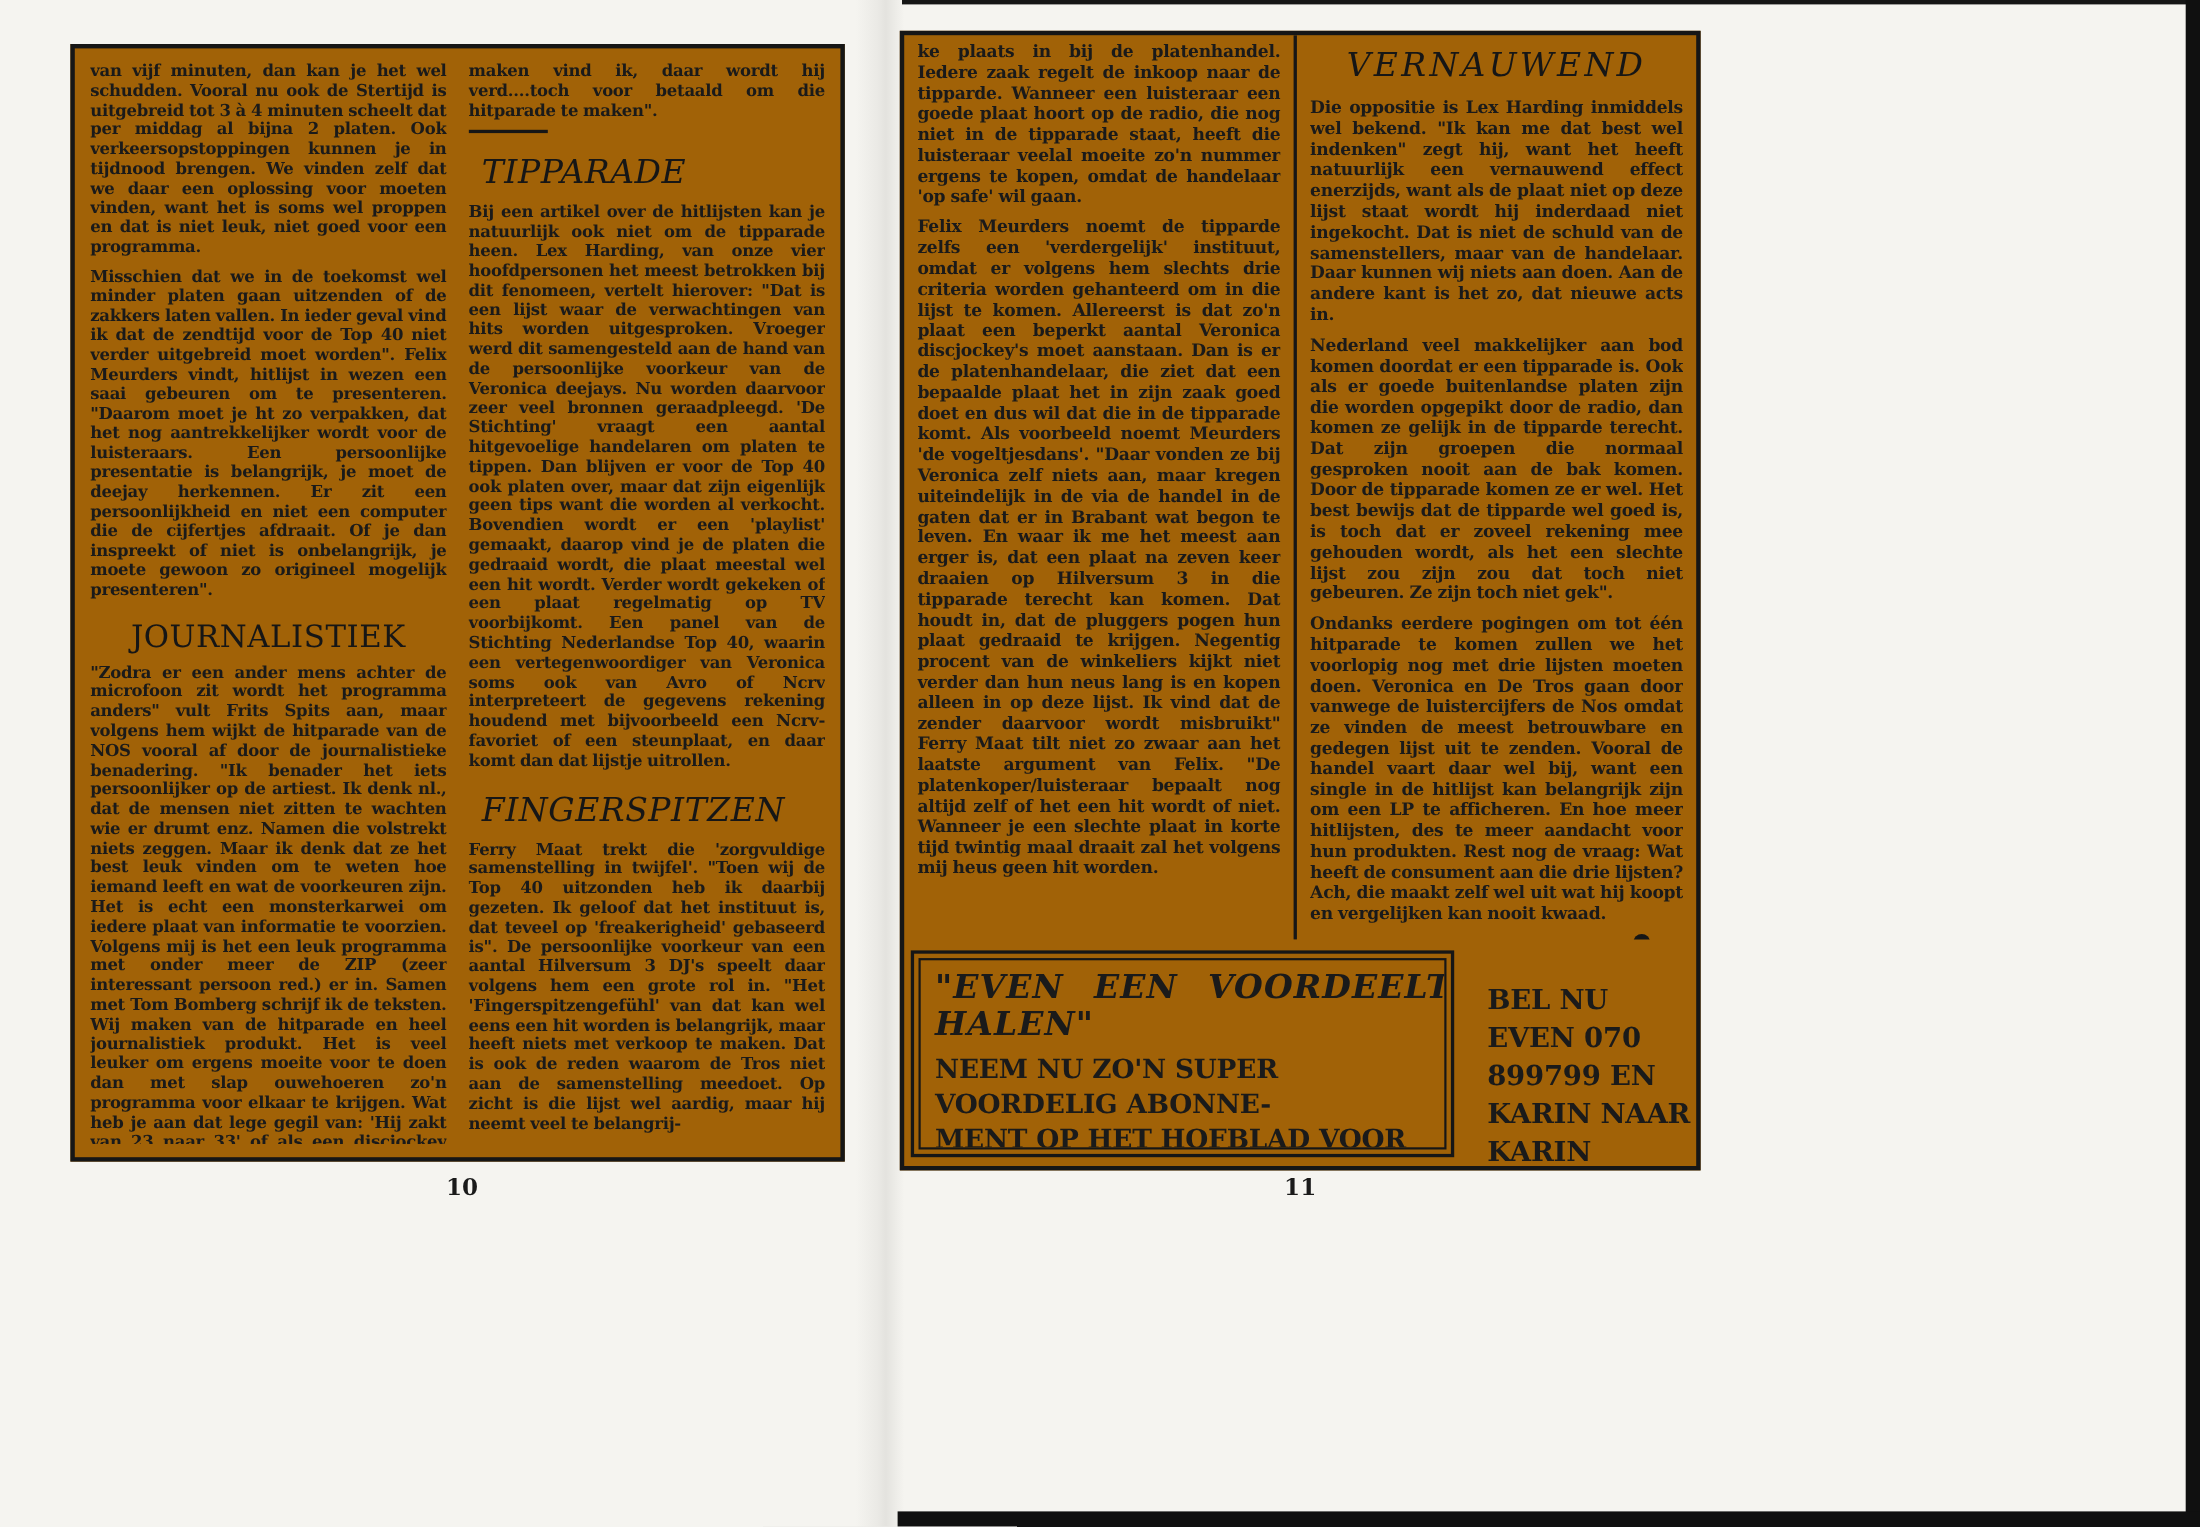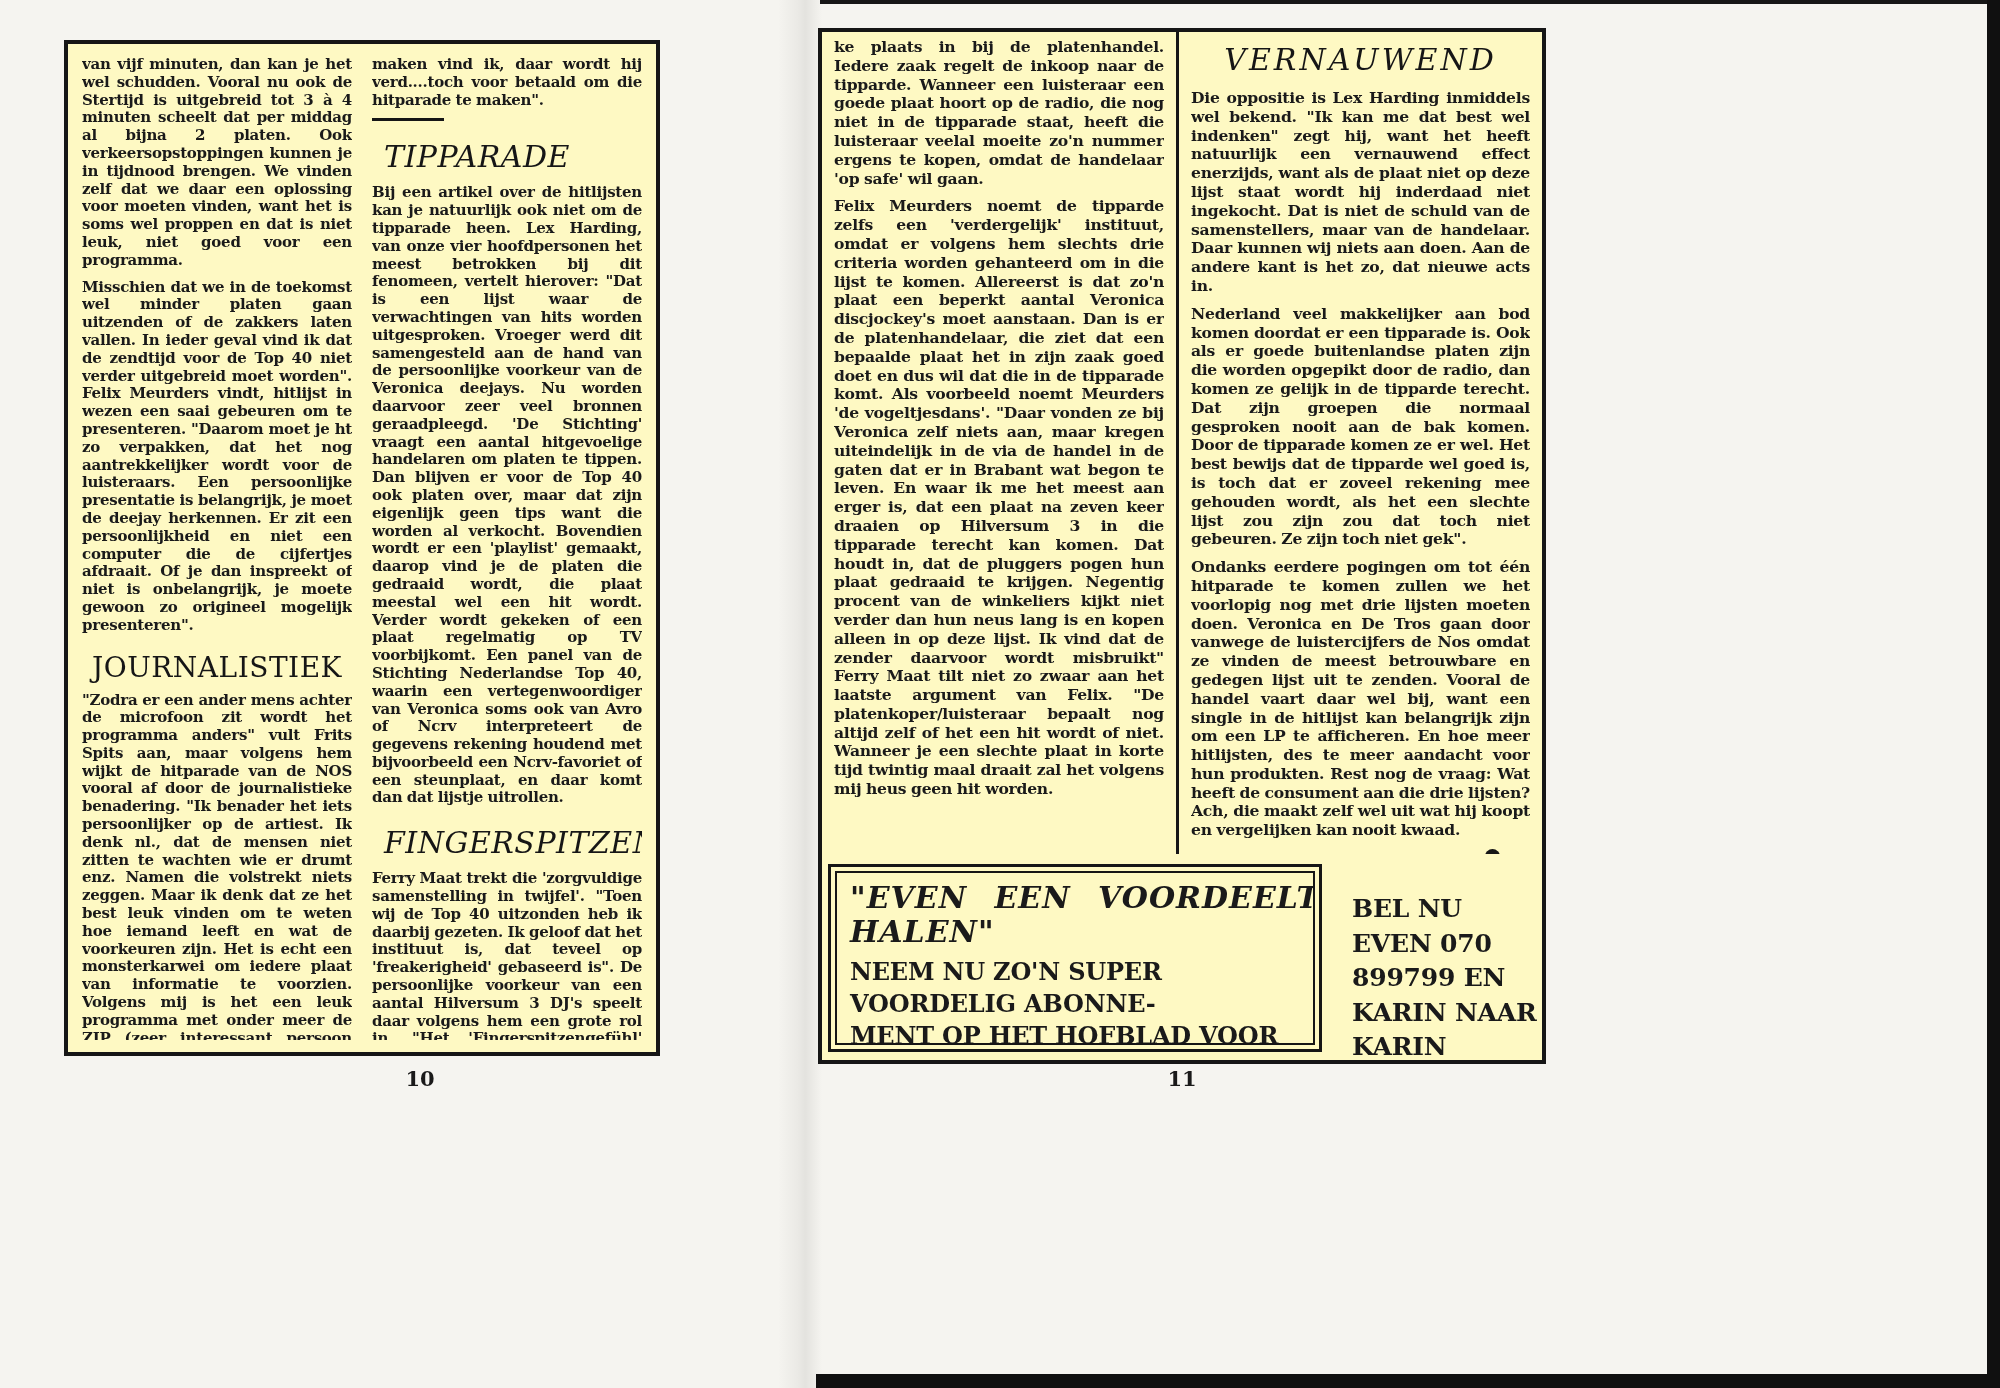--- a/index.html
+++ b/index.html
@@ -3,22 +3,22 @@
 <meta charset="utf-8">
 <style>
   html,body{margin:0;padding:0;background:#e8e7e3;}
   .scan{
     position:relative;width:2000px;height:1388px;margin:0 auto;
     background:#f5f4f0;overflow:hidden;
     font-family:"DejaVu Serif","Liberation Serif",serif;
     color:#1a1a1a;font-weight:700;
   }
   
-  .page{position:absolute;border:4px solid #161616;box-sizing:border-box;background:#fef9c3;overflow:hidden;}
-  .page-left{left:64px;top:40px;width:596px;height:1016px;display:flex;gap:20px;padding:12px 14px;}
+  .page{position:absolute;border:4px solid #161616;box-sizing:border-box;background:#a16207;overflow:hidden;}
+  .page-left{left:64px;top:40px;width:704px;height:1016px;display:flex;gap:20px;padding:12px 14px;}
   .page-right{left:818px;top:28px;width:728px;height:1036px;}
   .col{flex:1;min-width:0;overflow:hidden;}
   
   .body{
     margin:0 0 9px 0;text-align:justify;
     font-size:15px;line-height:17.8px;letter-spacing:-0.25px;word-spacing:-0.5px;
   }
   .page-right .body{font-size:15.6px;line-height:18.8px;}
   
   h2{margin:0;font-weight:400;color:#161616;}

